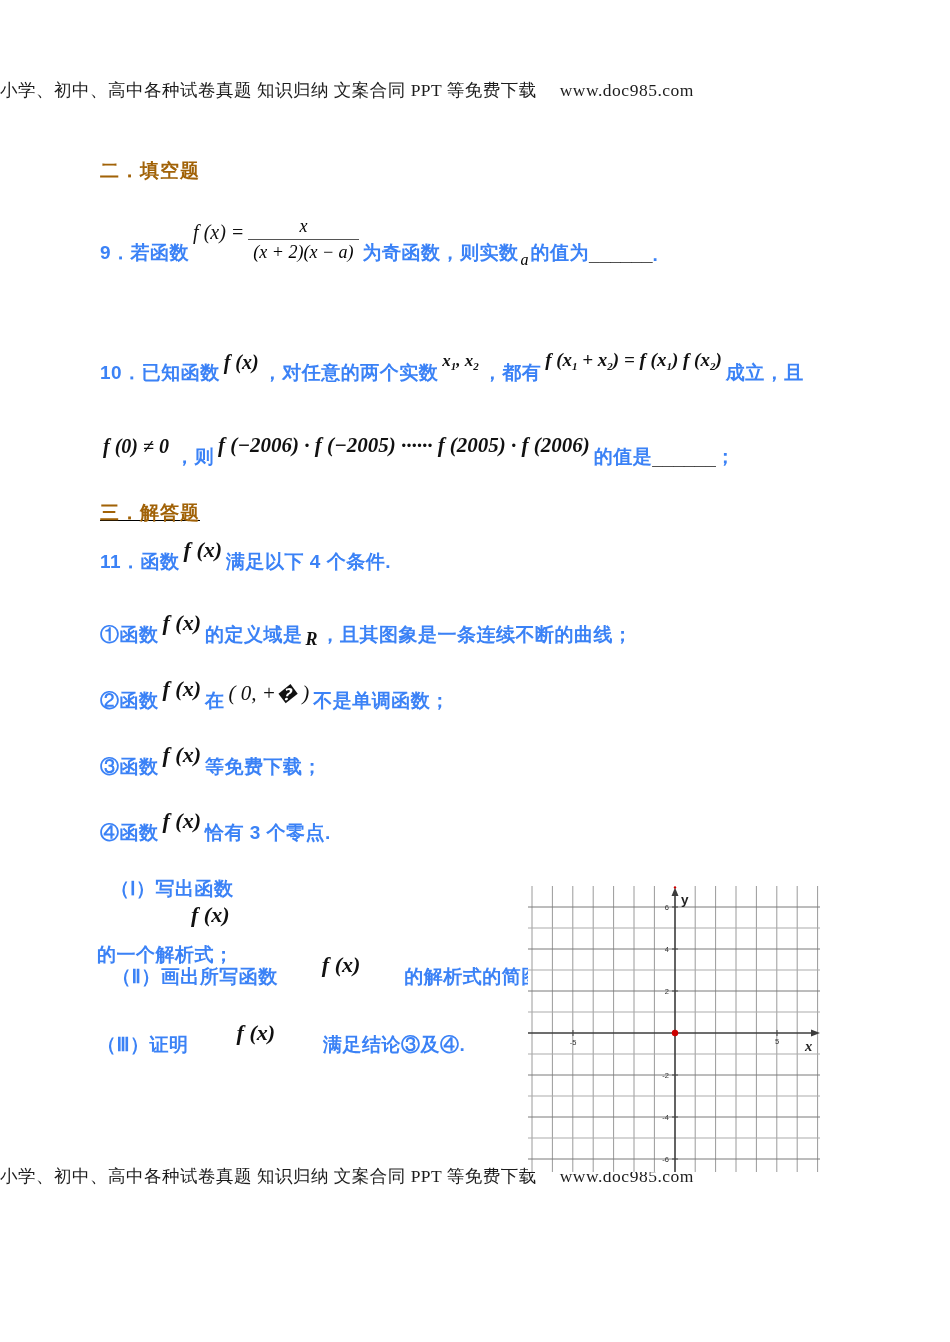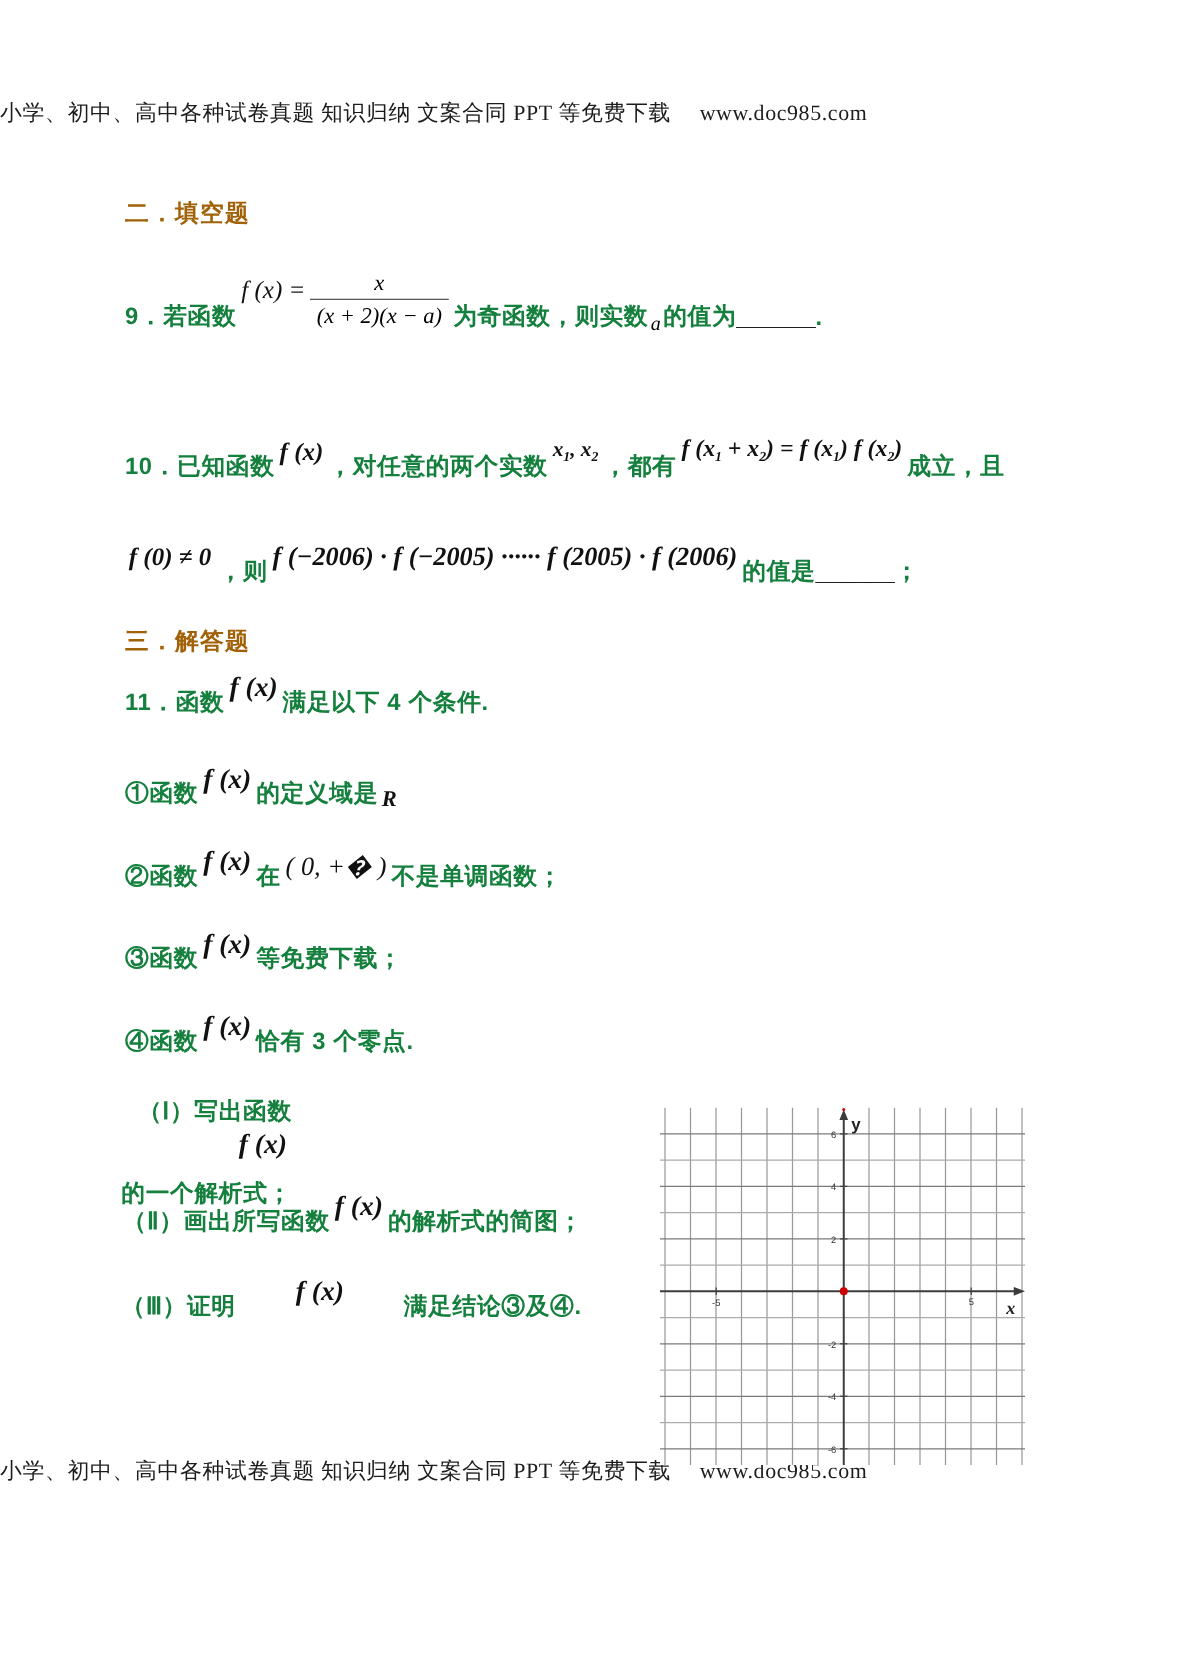--- a/index.html
+++ b/index.html
@@ -1,21 +1,21 @@
 <!DOCTYPE html>
 <html><head>
 <meta charset="utf-8">
 <style>
   html,body{margin:0;padding:0;background:#ffffff;}
   #page{position:relative;width:950px;height:1342px;background:#fff;overflow:hidden;
         font-family:"Liberation Sans",sans-serif;}
   .wm{position:absolute;left:0;width:950px;color:#1c1c1c;
       font-family:"Liberation Serif",serif;font-size:17.5px;letter-spacing:.5px;white-space:nowrap;}
   .row{position:absolute;display:flex;align-items:flex-end;white-space:nowrap;color:#000;}
-  .t{font:700 19px "Liberation Sans",sans-serif;color:#15803d;margin-bottom:2px;letter-spacing:.5px;}
+  .t{font:700 19px "Liberation Sans",sans-serif;color:#3b82f6;margin-bottom:2px;letter-spacing:.5px;}
   .h{font:700 19px "Liberation Sans",sans-serif;color:#a16207;letter-spacing:1px;}
   .m{font-family:"Liberation Serif",serif;font-style:italic;color:#111;font-size:20px;line-height:1;}
   .up{margin-bottom:16px;font-weight:bold;}
   .up2{margin-bottom:26px;}
   .sub{font-size:11px;font-style:italic;vertical-align:-4px;}
   .frac{display:inline-flex;flex-direction:column;align-items:center;margin-bottom:5px;}
   .frac .num{font-family:"Liberation Serif",serif;font-style:italic;font-size:18px;padding:0 4px 2px 4px;}
   .frac .den{font-family:"Liberation Serif",serif;font-style:italic;font-size:18px;
              border-top:1.5px solid #555;padding:2px 5px 0 5px;}
   .vara{font-family:"Liberation Serif",serif;font-style:italic;font-size:16px;margin:0 2px -1px 2px;}
@@ -61,35 +61,36 @@
 
   <div class="row" style="left:103px;top:424px;height:48px;">
     <span class="m up">f (0) ≠ 0</span>
     <span class="t" style="margin-left:6px;">，则</span>
     <span class="m up fx-gap" style="font-size:21px;">f (−2006) · f (−2005) ······ f (2005) · f (2006)</span>
     <span class="t">的值是</span>
     <span class="blank">______</span>
     <span class="t">；</span>
   </div>
 
-  <div class="row" style="left:100px;top:500px;">
+  <div class="row" style="left:100px;top:500px;text-decoration:underline;">
     <span class="h">三．解答题</span>
   </div>
 
   <div class="row" style="left:100px;top:534px;height:43px;">
     <span class="t">11．函数</span>
     <span class="m up big fx-gap">f (x)</span>
     <span class="t">满足以下 4 个条件.</span>
   </div>
 
   <div class="row" style="left:100px;top:606px;height:44px;">
     <span class="t">①函数</span>
     <span class="m up big fx-gap">f (x)</span>
     <span class="t">的定义域是</span>
     <span class="m" style="font-weight:700;margin:0 3px 2px 3px;font-size:18px;">R</span>
+    <span class="t">，且其图象是一条连续不断的曲线；</span>
   </div>
 
   <div class="row" style="left:100px;top:670px;height:46px;">
     <span class="t">②函数</span>
     <span class="m up big fx-gap">f (x)</span>
     <span class="t">在</span>
     <span class="m fx-gap" style="font-size:21px;margin-bottom:12px;">( 0, +� )</span>
     <span class="t">不是单调函数；</span>
   </div>
 
@@ -104,21 +105,21 @@
     <span class="m up big fx-gap">f (x)</span>
     <span class="t">恰有 3 个零点.</span>
   </div>
 
   <div class="row" style="left:97px;top:876px;height:44px;flex-direction:column;">
     <span class="t">（Ⅰ）写出函数</span>
     <span class="m up big fx-gap">f (x)</span>
     <span class="t">的一个解析式；</span>
   </div>
 
-  <div class="row" style="left:98px;top:948px;height:44px;">
+  <div class="row" style="left:112px;top:948px;height:44px;gap:40px;">
     <span class="t">（Ⅱ）画出所写函数</span>
     <span class="m up big fx-gap">f (x)</span>
     <span class="t">的解析式的简图；</span>
   </div>
 
   <div class="row" style="left:97px;top:1014px;height:46px;gap:44px;">
     <span class="t">（Ⅲ）证明</span>
     <span class="m up big fx-gap">f (x)</span>
     <span class="t">满足结论③及④.</span>
   </div>

